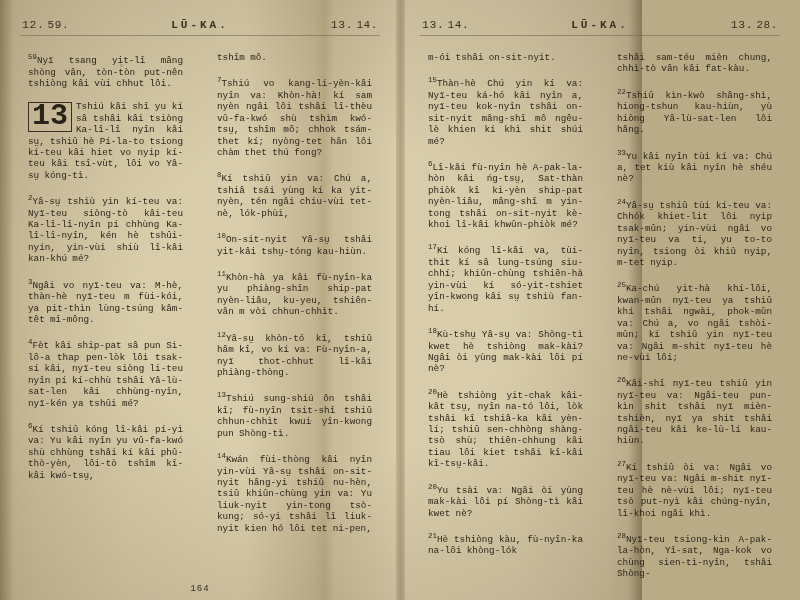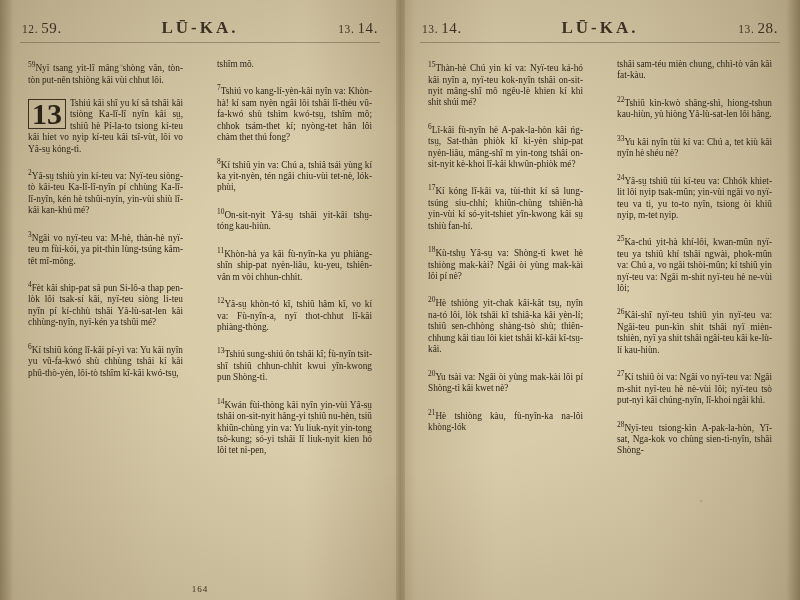--- a/index.html
+++ b/index.html
@@ -2,40 +2,41 @@
 <html><head>
 <meta charset="utf-8">
 <style>
   html,body{margin:0;padding:0;}
   body{
     width:800px;height:600px;overflow:hidden;
     background:#b9ab86;
     font-family:"Liberation Serif", serif;
   }
   .book{
-    position:relative;width:800px;height:600px;
+    position:relative;width:642px;height:600px;
     background:
       radial-gradient(ellipse at 50% 50%, rgba(0,0,0,0.00) 40%, rgba(60,40,15,0.18) 100%),
       linear-gradient(90deg,#cdbf9b 0%,#d3c6a3 6%,#d8cca9 20%,#d9cdab 38%,#c3b491 49%,#b9aa86 50.5%,#c9bb98 52%,#d8ccaa 62%,#d9cdab 80%,#d2c5a2 94%,#c7b996 100%);
+    font-family: Liberation Mono, monospace;
   }
   .page{
     position:absolute;top:0;bottom:0;
     padding:18px 16px 8px 16px;
     box-sizing:border-box;
   }
   .page.left{left:0;width:400px;}
   .page.right{left:400px;width:400px;}
 
   .hdr{
     display:flex;align-items:baseline;justify-content:space-between;
     font-size:11.5px;letter-spacing:0.6px;color:#3a3023;
     padding:0 6px 2px 6px;
   }
-  .hdr .ctr{font-size:17px;letter-spacing:3px;font-weight:bold;}
-  .hdr .sm{font-size:15px;}
+  .hdr .ctr{font-size:11px;letter-spacing:3px;font-weight:bold;}
+  .hdr .sm{font-size:11px;}
   .hdr .grp{display:flex;align-items:baseline;gap:3px;}
 
   .rule{height:1px;background:#6e6148;opacity:.55;margin:2px 4px 4px 4px;}
 
   .cols{display:flex;gap:10px;height:522px;}
   .col{
     width:181px;
     font-size:9.3px;line-height:11.4px;
     color:#2e261b;
     text-align:justify;
@@ -126,20 +127,21 @@
       <span class="ctr">LŪ-KA.</span>
       <span class="grp">
         <span>13.</span>
         <span class="sm">28.</span>
       </span>
     </div>
     <div class="rule"></div>
 
     <div class="cols">
       <div class="col">
+        <p><span>m-ói tshâi on-sit-nyit.</span></p>
         <p><span class="vs">15</span><span>Thàn-hè Chú yin kí va: Nyï-teu ká-hó kâi nyîn a, nyï-teu kok-nyîn tshâi on-sit-nyit mâng-shî mô ngêu-lè khien kí khì shit shúi mé?</span></p>
         <p><span class="vs">6</span><span>Lî-kâi fù-nyîn hè A-pak-la-hòn kâi ńg-tsṳ, Sat-thàn phiòk kî ki-yèn ship-pat nyèn-liâu, mâng-shî m yin-tong tshâi on-sit-nyit kè-khoi lî-kâi khwûn-phiòk mé?</span></p>
         <p><span class="vs">17</span><span>Kí kóng lî-kâi va, tùi-thit kí sâ lung-tsúng siu-chhí; khiûn-chùng tshiên-hà yin-vùi kí só-yit-tshiet yîn-kwong kâi sṳ tshiù fan-hí.</span></p>
         <p><span class="vs">18</span><span>Kù-tshṳ Yâ-sṳ va: Shòng-tì kwet hè tshiòng mak-kài? Ngâi òi yùng mak-kài lôi pí nè?</span></p>
         <p><span class="vs">20</span><span>Hè tshiòng yit-chak kâi-kât tsṳ, nyîn na-tó lôi, lòk tshâi kî tshiâ-ka kâi yèn-lí; tshiû sen-chhòng shàng-tsò shù; thiên-chhung kâi tiau lôi kiet tshâi kî-kâi kî-tsṳ-kâi.</span></p>
         <p><span class="vs">20</span><span>Yu tsài va: Ngâi òi yùng mak-kài lôi pí Shòng-tì kâi kwet nè?</span></p>
         <p><span class="vs">21</span><span>Hè tshiòng kàu, fù-nyîn-ka na-lôi khòng-lók</span></p>
       </div>
 
       <div class="col">

